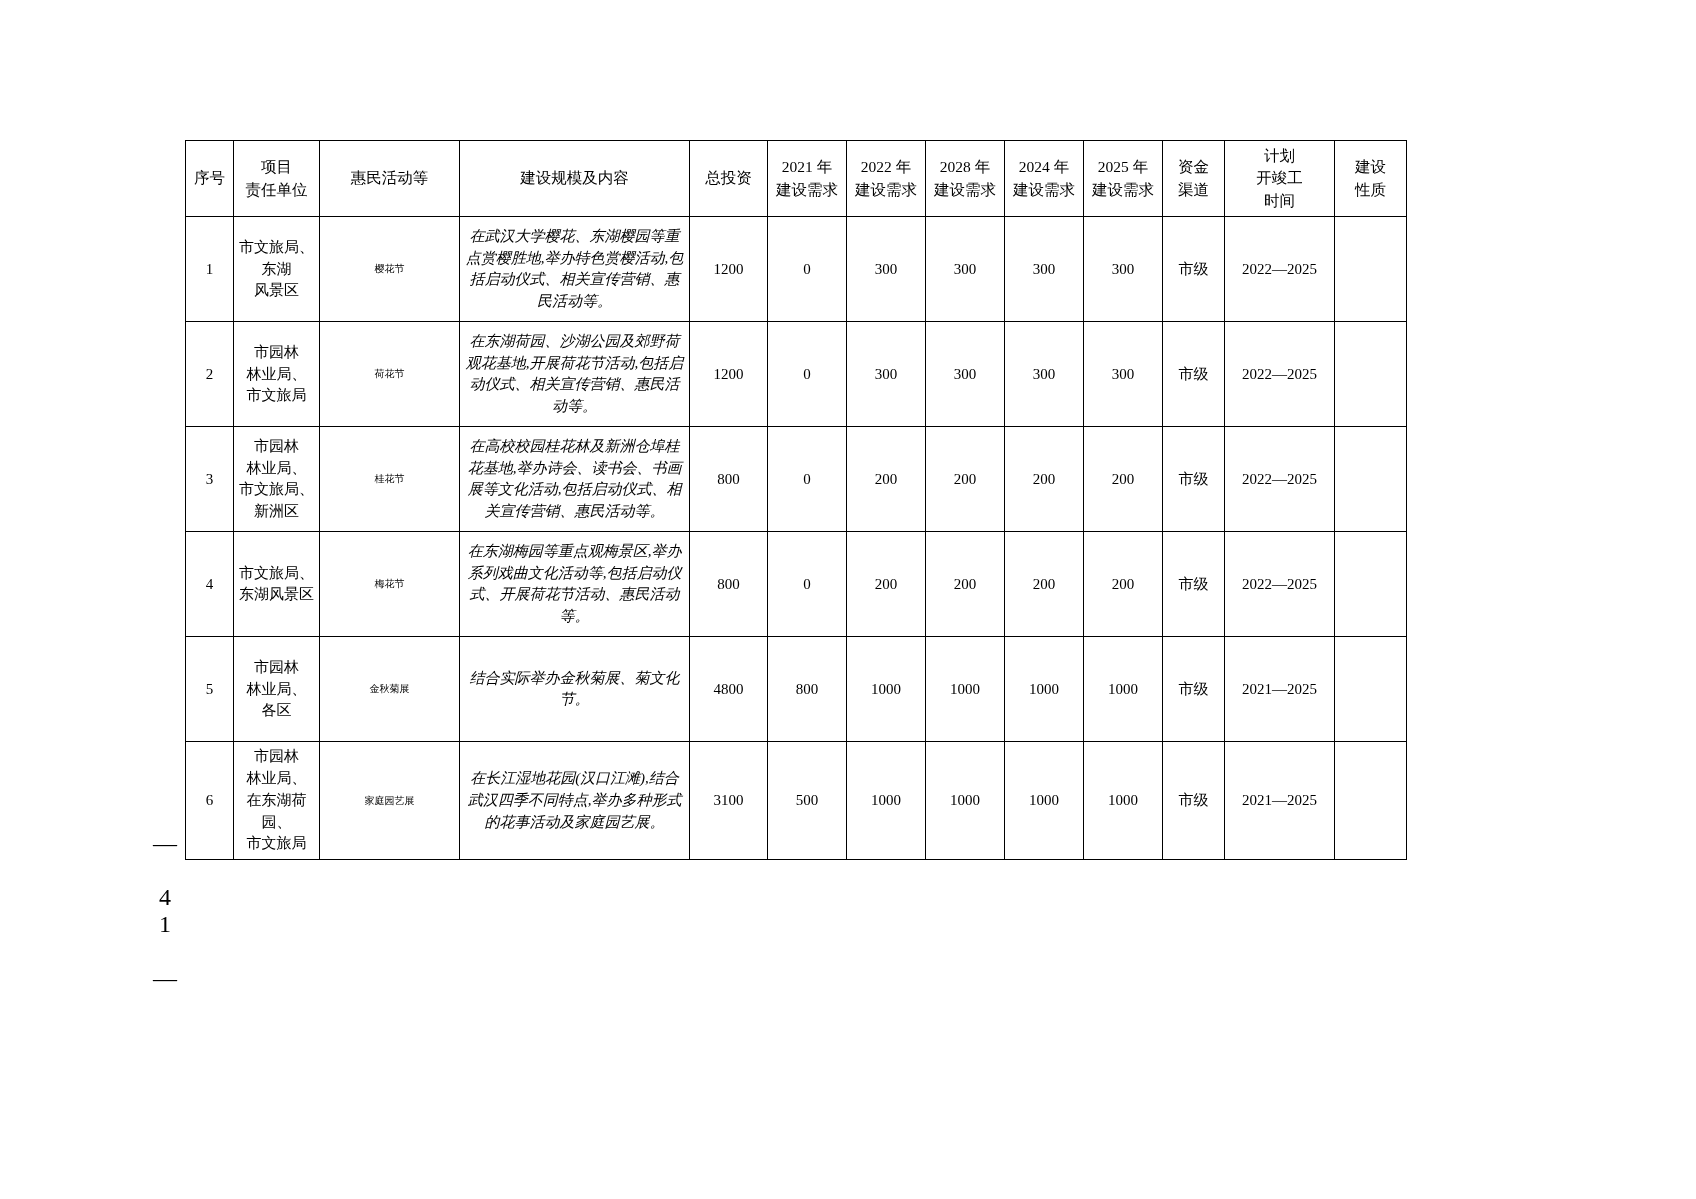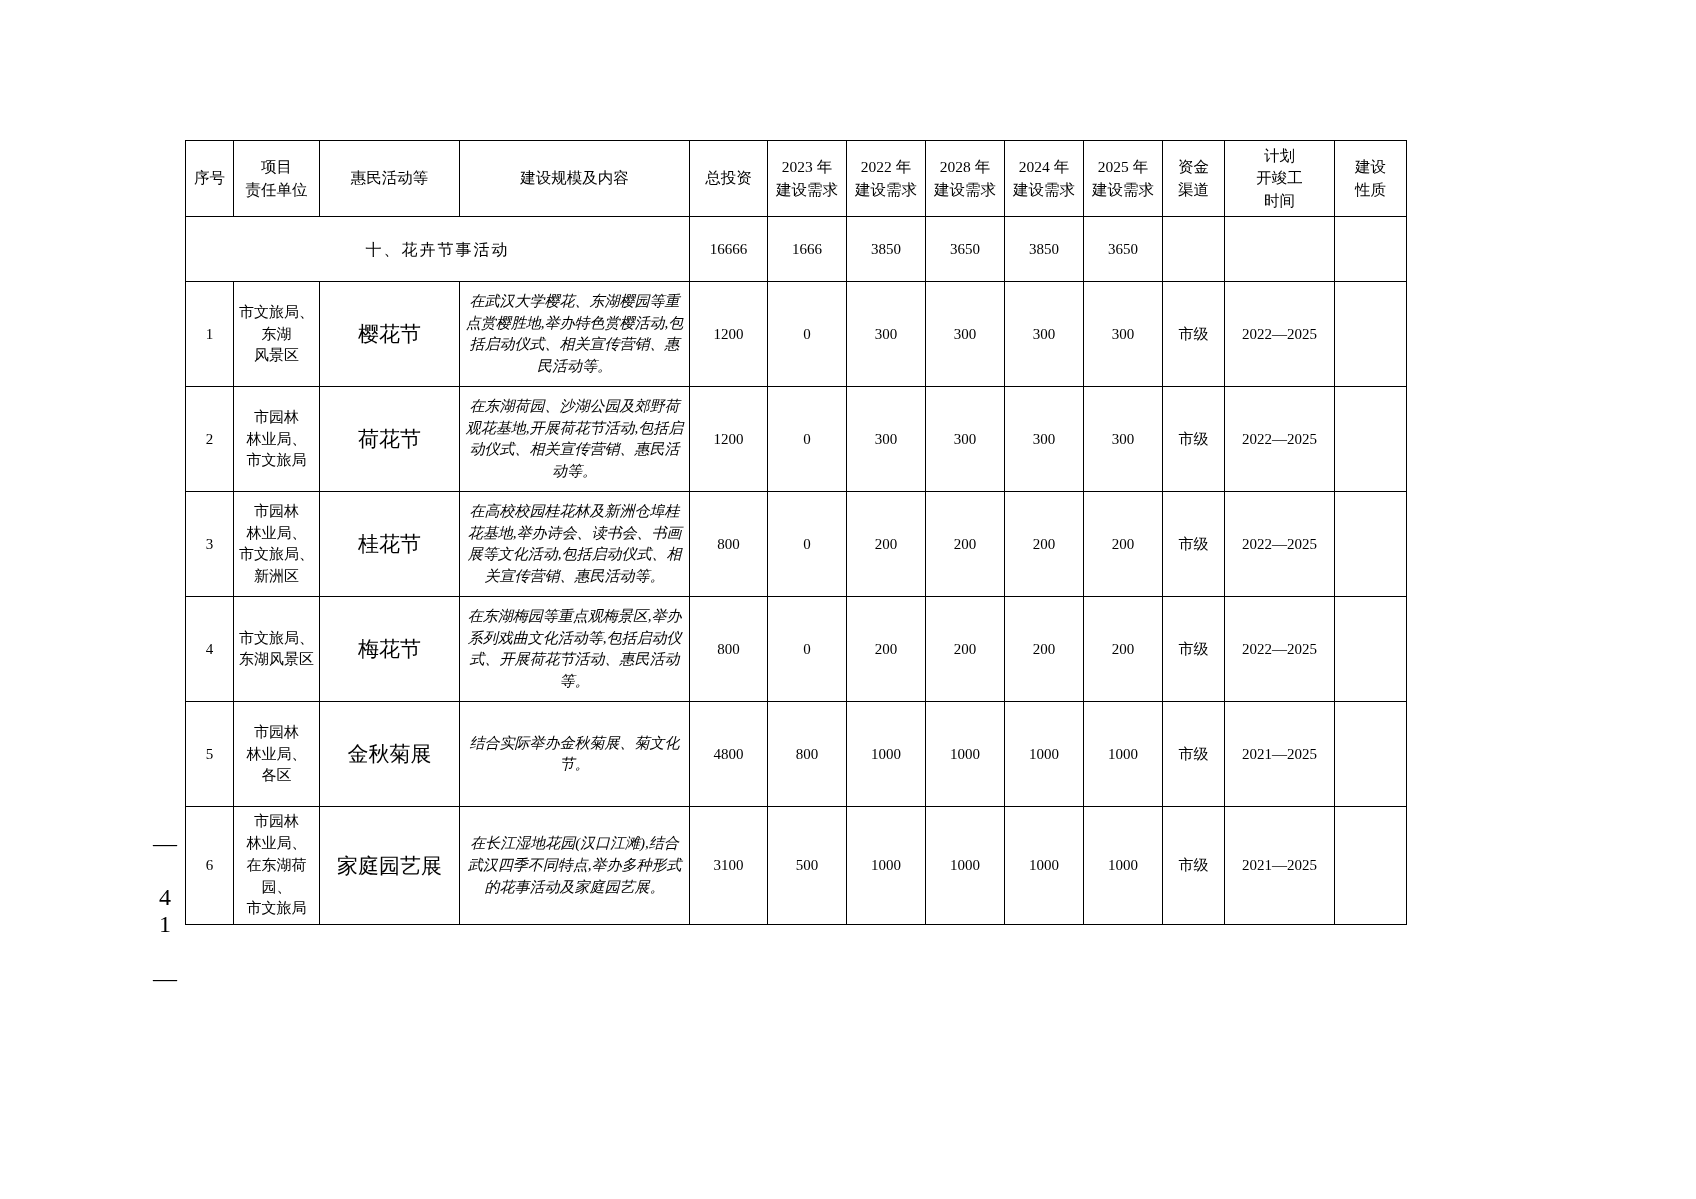--- a/index.html
+++ b/index.html
@@ -79,21 +79,21 @@
     padding: 8px 9px;
     font-size: 15px;
     font-style: italic;
   }
   .cell-unit {
     line-height: 1.55;
     font-size: 15px;
     margin-left: 40px;
   }
   .cell-name {
-    font-size: 21px;
+    font-size: 10px;
   }
   .num { font-size: 15px; }
   .hdr-multiline { line-height: 1.3; }
   .row-body td { height: 96px; }
 </style>
 </head>
 <body>
 
 <div class="page">
 
@@ -119,21 +119,21 @@
       <tr>
         <td>序号</td>
         <td class="hdr-multiline">
           <div>项目</div>
           <div>责任单位</div>
         </td>
         <td>惠民活动等</td>
         <td>建设规模及内容</td>
         <td>总投资</td>
         <td class="hdr-multiline">
-          <div>2023 年</div>
+          <div>2021 年</div>
           <div>建设需求</div>
         </td>
         <td class="hdr-multiline">
           <div>2022 年</div>
           <div>建设需求</div>
         </td>
         <td class="hdr-multiline">
           <div>2028 年</div>
           <div>建设需求</div>
         </td>
@@ -155,32 +155,20 @@
           <div>时间</div>
         </td>
         <td class="hdr-multiline">
           <div>建设</div>
           <div>性质</div>
         </td>
       </tr>
     </thead>
     <tbody>
 
-      <tr class="section-row">
-        <td class="section-title" colspan="4">十、花卉节事活动</td>
-        <td class="num">16666</td>
-        <td class="num">1666</td>
-        <td class="num">3850</td>
-        <td class="num">3650</td>
-        <td class="num">3850</td>
-        <td class="num">3650</td>
-        <td></td>
-        <td></td>
-        <td></td>
-      </tr>
 
       <tr class="row-body">
         <td>1</td>
         <td class="cell-unit">
           <div>市文旅局、</div>
           <div>东湖</div>
           <div>风景区</div>
         </td>
         <td class="cell-name">樱花节</td>
         <td class="cell-scope">在武汉大学樱花、东湖樱园等重点赏樱胜地,举办特色赏樱活动,包括启动仪式、相关宣传营销、惠民活动等。</td>

